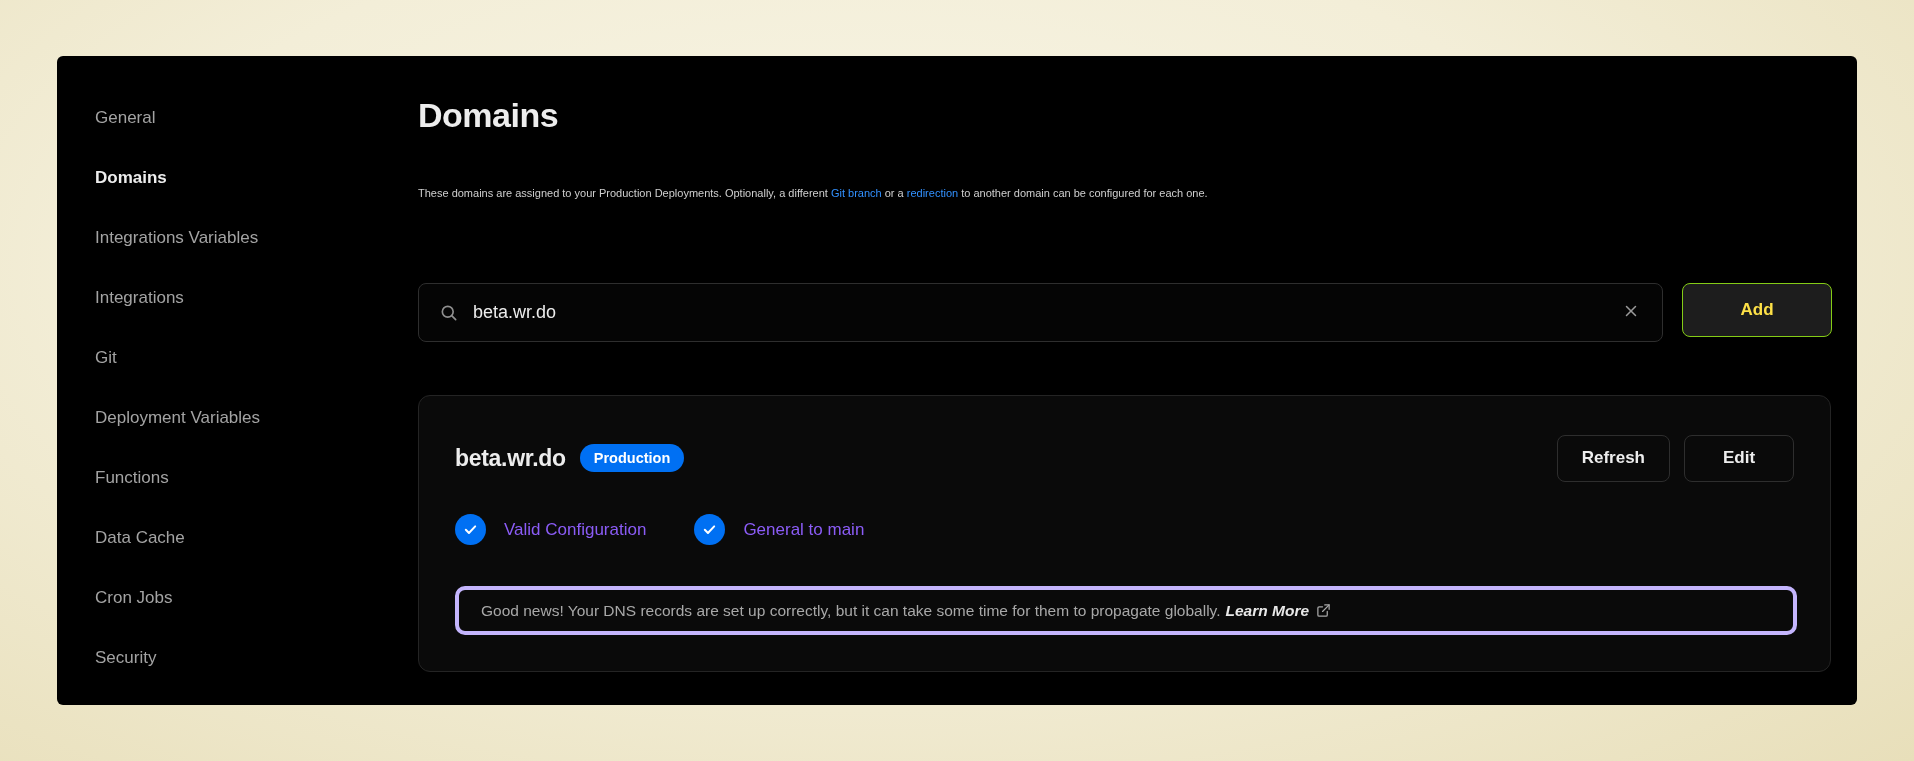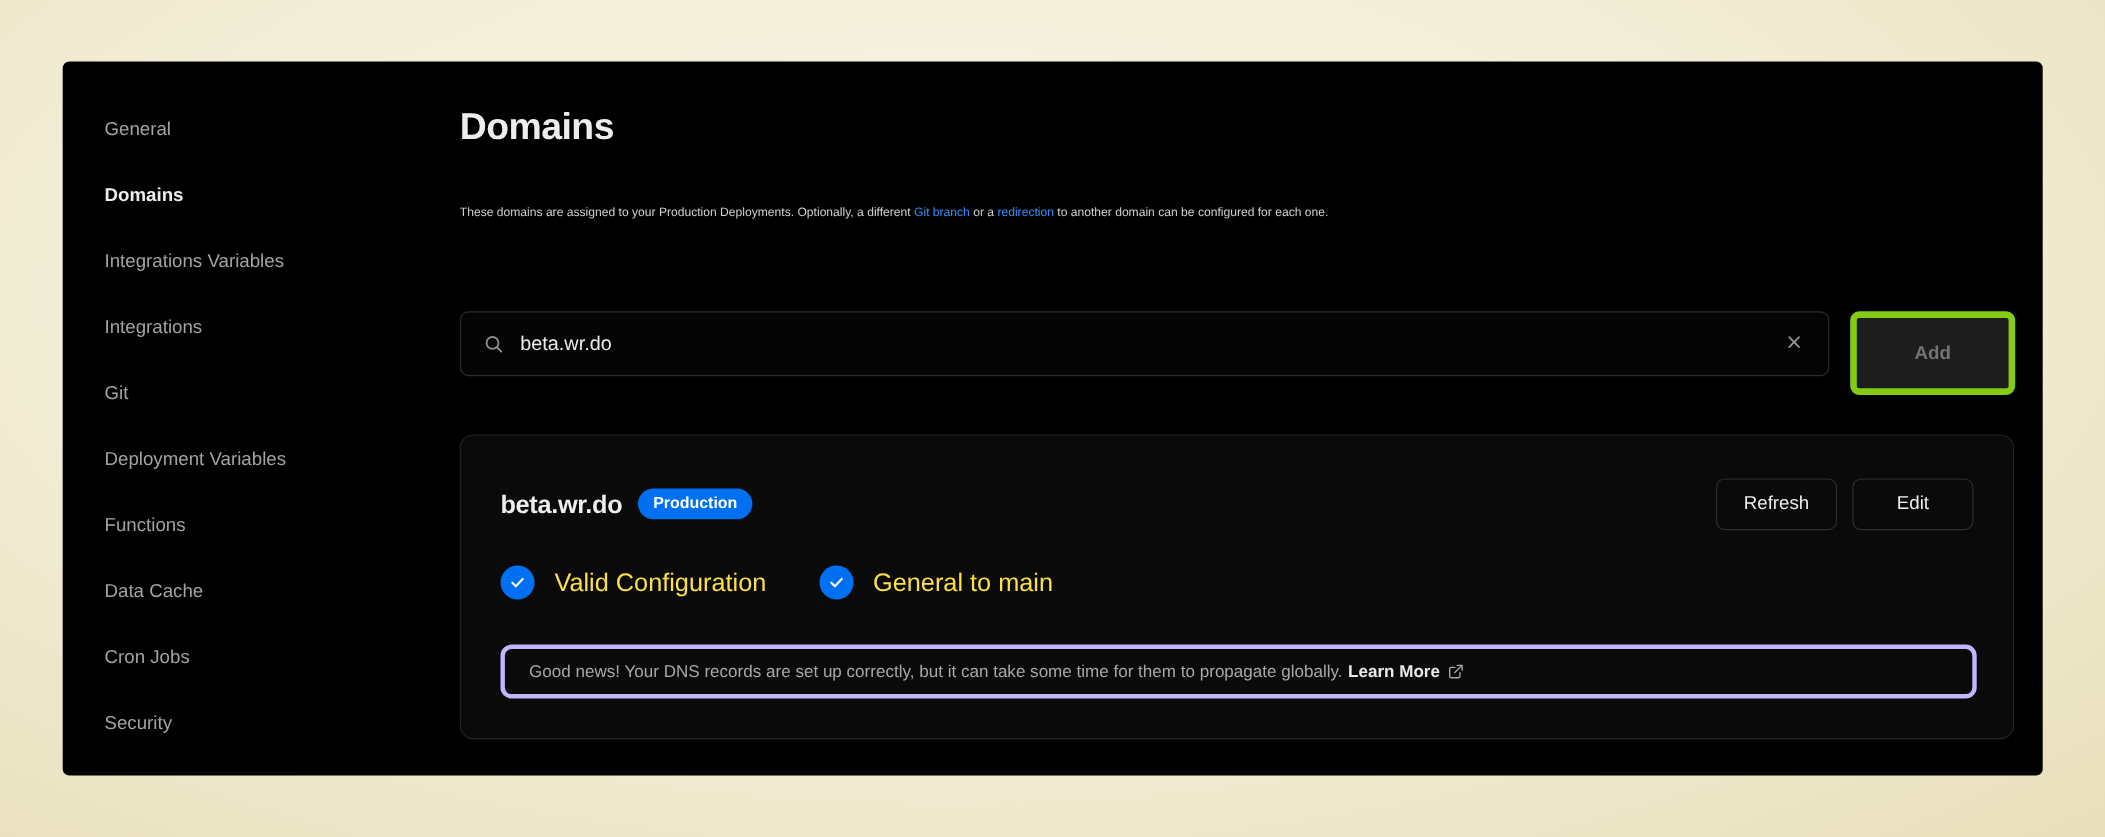--- a/index.html
+++ b/index.html
@@ -102,25 +102,25 @@
     background: none;
     border: none;
     color: #9a9a9a;
     font-size: 20px;
     line-height: 1;
     cursor: pointer;
     padding: 4px;
   }
   .add-btn {
     flex: 0 0 150px;
-    height: 76px;
+    height: 54px;
     background: #1d1d1d;
-    border: 6px solid #84cc16;
+    border: 1px solid #84cc16;
     border-radius: 8px;
-    color: #737373;
+    color: #fde047;
     font-size: 17px;
     font-weight: 600;
     font-family: "Liberation Sans", sans-serif;
     cursor: pointer;
   }
   
   .domain-card {
     position: absolute;
     top: 339px; left: 0;
     width: 1413px; height: 277px;
@@ -158,21 +158,21 @@
   }
   .ghost-btn {
     min-width: 110px;
     height: 47px;
     padding: 0 24px;
     background: transparent;
     border: 1px solid #2e2e2e;
     border-radius: 8px;
     color: #ededed;
     font-size: 17px;
-    font-weight: 400;
+    font-weight: 700;
     font-family: "Liberation Sans", sans-serif;
     cursor: pointer;
   }
   .checks-row {
     position: absolute;
     left: 36px; top: 118px;
     display: flex;
     align-items: center;
     gap: 48px;
   }
@@ -183,42 +183,43 @@
   }
   .check-circle {
     width: 31px; height: 31px;
     border-radius: 50%;
     background: #0070f3;
     display: flex;
     align-items: center;
     justify-content: center;
   }
   .check-label {
-    font-size: 23px;
-    color: #fde047;
+    font-size: 17px;
+    color: #8b5cf6;
   }
   .notice {
     position: absolute;
     left: 36px; top: 190px;
     width: 1342px; height: 49px;
     border: 4px solid #c4b5fd;
     border-radius: 10px;
     background: #0a0a0a;
     display: flex;
     align-items: center;
     padding: 0 22px;
     font-size: 15.5px;
     color: #a8a8a8;
     white-space: nowrap;
   }
   .notice .learn-more {
     color: #e8e8e8;
     font-weight: 700;
     margin-left: 5px;
     cursor: pointer;
+    font-style: italic;
   }
   .notice .ext-icon { margin-left: 7px; display: inline-flex; }
 </style>
 </head>
 <body>
 
 <div class="panel">
 
   <nav class="sidebar">
     <div class="sidebar-item">General</div>

